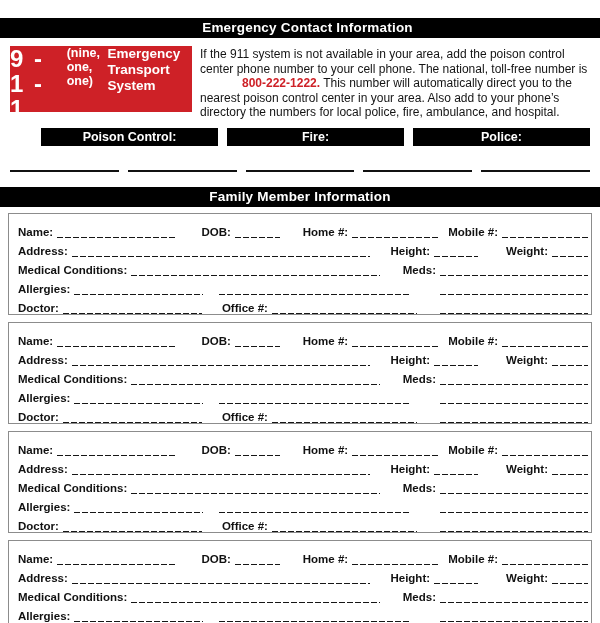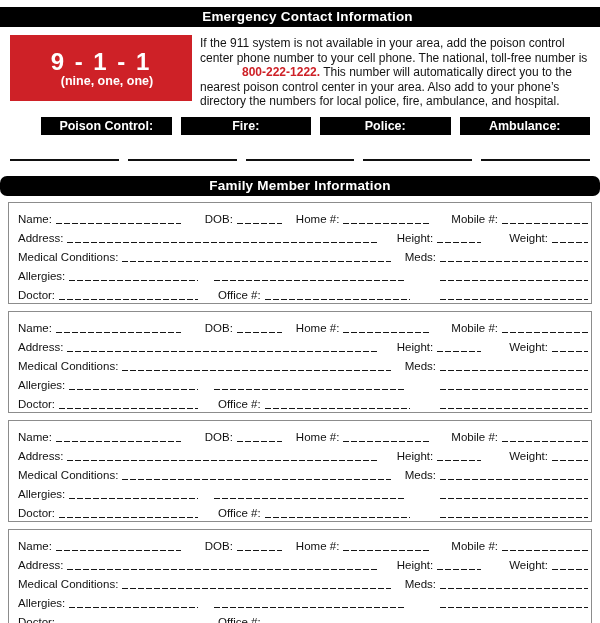--- a/index.html
+++ b/index.html
@@ -6,80 +6,80 @@
   * { box-sizing:border-box; }
   html,body { margin:0; padding:0; }
   body {
     width:600px; height:623px; overflow:hidden; background:#fff;
     font-family:"Liberation Sans", sans-serif; color:var(--ink);
   }
   .bar {
     background:#000; color:#fff; font-weight:700; font-size:13.5px;
     text-align:center; height:20px; line-height:20px; letter-spacing:.2px;
   }
-  #top-bar { margin-top:7px;padding-left:15px; }
-  #family-bar { margin-top:15px;border-radius:7px; }
+  #top-bar { margin-top:18px;padding-left:15px; }
+  #family-bar { margin-top:15px; }
 
   .header-row { display:flex; margin:8px 10px 0; height:66px; }
   .redbox {
     width:182px; flex:0 0 182px; background:var(--red); color:#fff;
-    text-align:center; display:flex; flex-direction:column; justify-content:center;
+    text-align:left; display:flex; flex-direction:row; justify-content:center;
   }
   .redbox .r1 { font-size:24px; font-weight:700; letter-spacing:2px; line-height:25px; }
   .redbox .r2 { font-size:12.5px; font-weight:700; line-height:14px;padding-left:12px; }
   .redbox .r3 { font-size:13.5px; font-weight:700; line-height:16px; }
   .intro { margin:0 0 0 8px; font-size:12px; line-height:14.6px; padding-top:1px; }
   .intro .phone { color:var(--red); font-weight:700;margin-left:42px; }
 
   .contacts { display:flex; gap:9px; margin:16px 10px 0;padding-left:31px; }
   .cbox {
     flex:1; background:#000; color:#fff; font-weight:700; font-size:12.5px;
     text-align:center; height:18px; line-height:18px;
   }
   .contact-lines { display:flex; gap:9px; margin:24px 10px 0; }
   .cline { flex:1; height:2px; background:#111; }
 
   #members { margin:6px 8px 0; }
   .member {
     border:1px solid var(--border-gray); height:102px; margin-bottom:7px;
     padding:6px 3px 0 9px; background:#fff;
   }
-  .row { display:flex; align-items:center; height:19px; font-size:11.5px; }
+  .row { display:flex; align-items:flex-end; height:19px; font-size:11.5px;font-weight:bold; }
   .lbl { white-space:nowrap; padding-right:4px; line-height:14px; color:#111; }
   .line {
     height:12px; margin-bottom:1px;
     background-image:repeating-linear-gradient(90deg,#161616 0,#161616 6px,transparent 6px,transparent 8px);
     background-size:100% 1.3px; background-repeat:no-repeat; background-position:left bottom;
   }
   .fgrow { flex:1 1 auto; }
   .w36{width:36px}.w44{width:44px}.w45{width:45px}.w86{width:86px}
   .w129{width:129px}.w139{width:139px}.w145{width:145px}.w148{width:148px}.w190{width:190px}
-  .ml4{margin-left:20px}.ml8{margin-left:14px}.ml10{margin-left:20px}.ml12{margin-left:24px}
-  .ml14{margin-left:22px}.ml16{margin-left:16px}.ml20{margin-left:28px}.mla{margin-left:auto}
+  .ml4{margin-left:20px}.ml8{margin-left:23px}.ml10{margin-left:20px}.ml12{margin-left:24px}
+  .ml14{margin-left:10px}.ml16{margin-left:16px}.ml20{margin-left:28px}.mla{margin-left:auto}
 </style>
 </head>
 <body>
 
 <div class="bar" id="top-bar">
   <span>Emergency Contact Information</span>
 </div>
 
 <div class="header-row">
   <div class="redbox">
     <div class="r1">9 - 1 - 1</div>
     <div class="r2">(nine, one, one)</div>
+    <div class="r3">Emergency Transport System</div>
   </div>
   <p class="intro"><span>If the 911 system is not available in your area, add the poison control center phone number to your cell phone. The national, toll-free number is </span><span class="phone">800-222-1222.</span><span> This number will automatically direct you to the nearest poison control center in your area. Also add to your phone’s directory the numbers for local police, fire, ambulance, and hospital.</span></p>
 </div>
 
 <div class="contacts">
   <div class="cbox">Poison Control:</div>
   <div class="cbox">Fire:</div>
   <div class="cbox">Police:</div>
-  <div class="cbox">Ambulance:</div>
 </div>
 
 <div class="contact-lines">
   <div class="cline"></div>
   <div class="cline"></div>
   <div class="cline"></div>
   <div class="cline"></div>
   <div class="cline"></div>
 </div>
 

